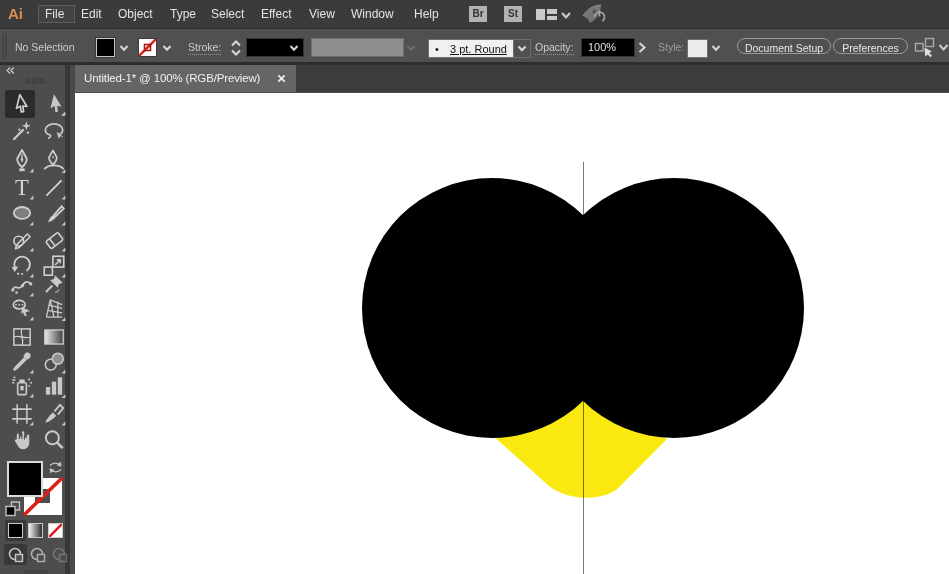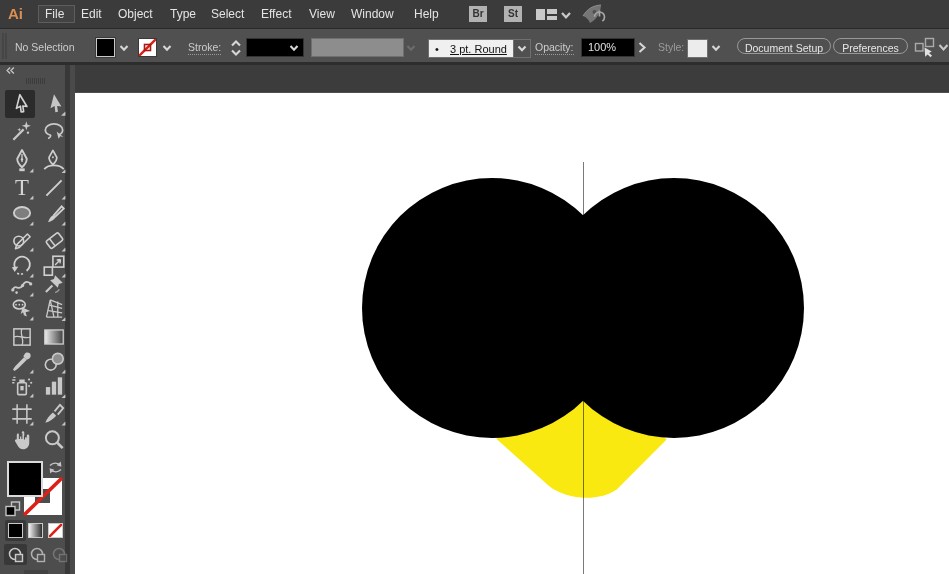--- a/index.html
+++ b/index.html
@@ -131,20 +131,26 @@
     </svg>
     <svg class="abs" style="left:938px;top:14px;" width="11" height="9" viewBox="0 0 11 9">
       <path d="M1.5,2 L5.5,6.5 L9.5,2" stroke="#c9c9c9" stroke-width="2.1" fill="none"></path>
     </svg>
   </div>
   <div id="ctrlsep"></div>
 
   <div id="dock1"></div>
   <div id="dock2"></div>
   <div id="tabbar"></div>
+  <div id="tab">
+    <span style="position:absolute;left:9px;">Untitled-1* @ 100% (RGB/Preview)</span>
+    <svg class="abs" style="left:202px;top:9px;" width="9" height="9" viewBox="0 0 10 10">
+      <path d="M1.5,1.5 L8.5,8.5 M8.5,1.5 L1.5,8.5" stroke="#ededed" stroke-width="2"></path>
+    </svg>
+  </div>
 
   <div id="toolbar">
     <svg class="abs" style="left:6px;top:5px;" width="9" height="7" viewBox="0 0 12 9">
       <path d="M5.5,0.5 L1.5,4.5 L5.5,8.5 M10.5,0.5 L6.5,4.5 L10.5,8.5" stroke="#c4c4c4" stroke-width="1.8" fill="none"></path>
     </svg>
     <svg class="abs" style="left:26px;top:16px;" width="20" height="6" viewBox="0 0 20 6">
       <path d="M0.5,0v6 M2.5,0v6 M4.5,0v6 M6.5,0v6 M8.5,0v6 M10.5,0v6 M12.5,0v6 M14.5,0v6 M16.5,0v6 M18.5,0v6" stroke="#3c3c3c" stroke-width="1"></path>
     </svg>
 
     <div class="abs" style="left:5px;top:28px;width:30px;height:28px;background:#2b2b2b;border-radius:2px;"></div>

